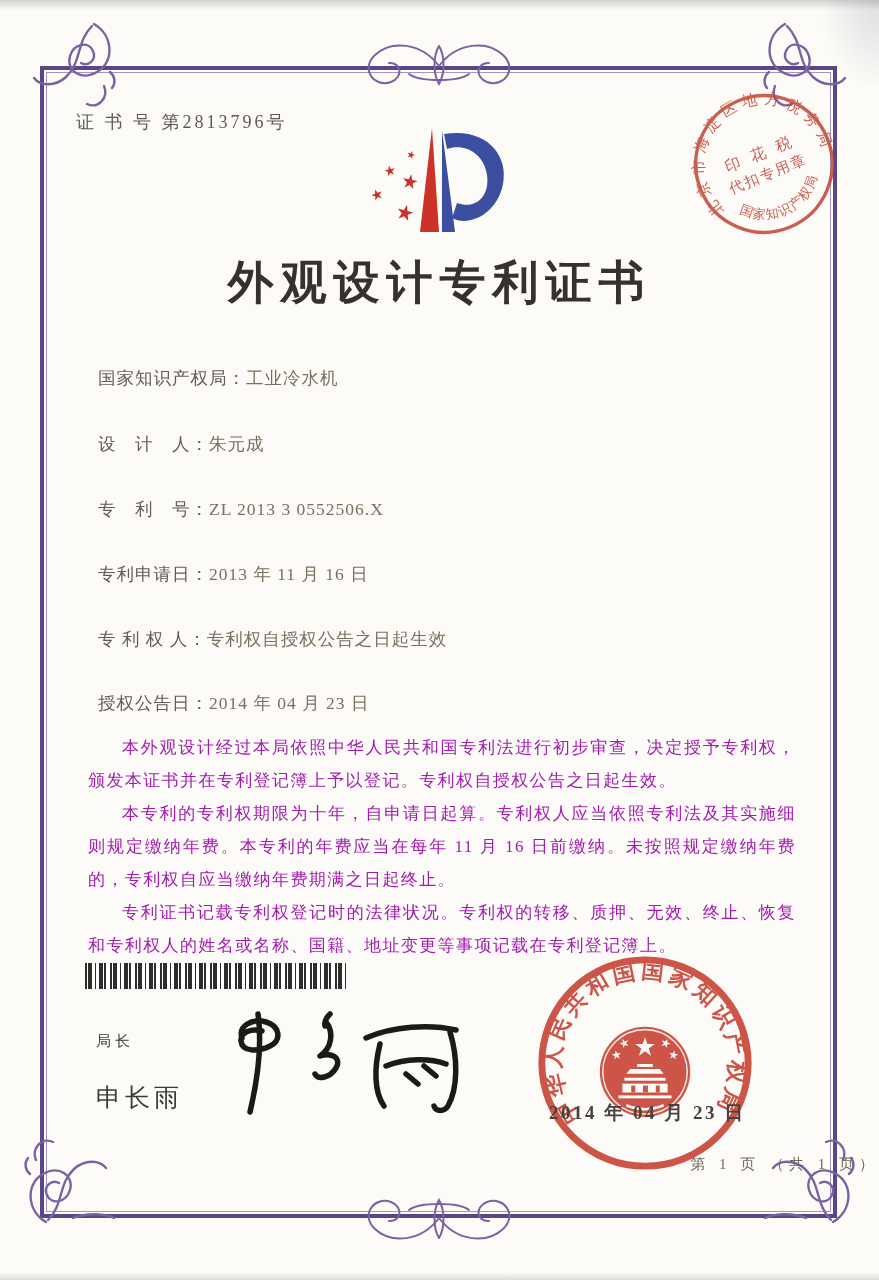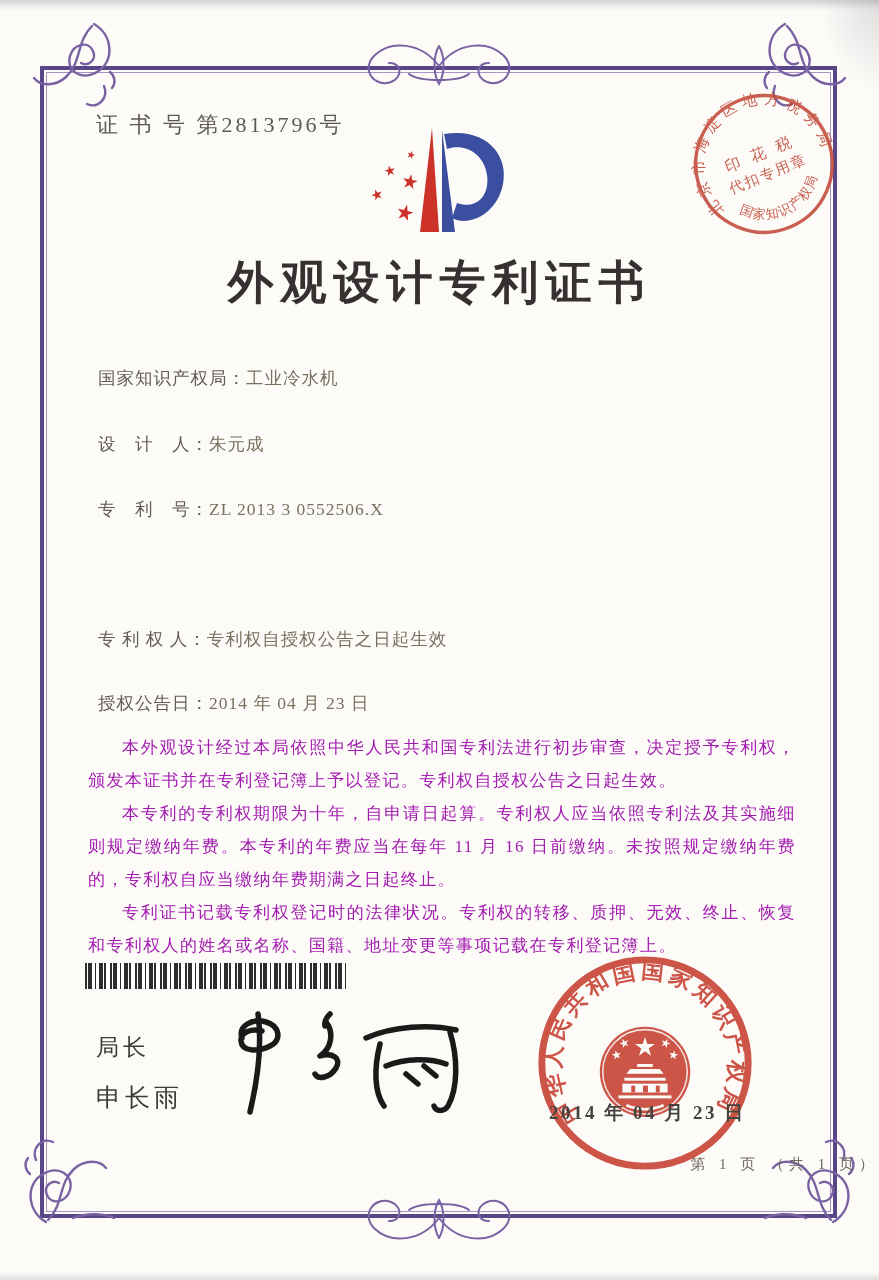--- a/index.html
+++ b/index.html
@@ -21,21 +21,21 @@
   .corner{position:absolute;width:100px;height:100px;pointer-events:none;}
   .corner.tl{left:22px;top:16px;transform:scale(-1,-1);} 
   .corner.tr{right:22px;top:16px;transform:scale(1,-1);}
   .corner.bl{left:18px;top:1130px;}
   .corner.br{right:18px;top:1130px;transform:scale(-1,1);}
   .medallion{position:absolute;left:329px;width:220px;height:72px;pointer-events:none;}
   .medallion.top{top:30px;}
   .medallion.bottom{top:1182px;transform:scale(1,-1);}
 
   
-  .cert-no{position:absolute;left:96px;top:110px;font-size:22px;letter-spacing:3px;
+  .cert-no{position:absolute;left:76px;top:110px;font-size:18px;letter-spacing:3px;
            color:#5d5a54;text-align:right;}
   .logo{position:absolute;left:362px;top:122px;}
   .tax-stamp{position:absolute;left:686px;top:86px;transform:rotate(-22deg);opacity:.88;}
   .title{position:absolute;left:0;top:252px;width:879px;margin:0;text-align:center;
          font-size:46px;font-weight:bold;letter-spacing:7px;color:#343130;}
 
   
   .field{position:absolute;left:98px;font-size:17.5px;letter-spacing:1px;color:#6b675d;}
   .field .flabel{color:#615d53;}
   .field .fvalue{color:#76725f;}
@@ -45,21 +45,21 @@
   .body-text{position:absolute;left:88px;top:731px;width:708px;font-size:17px;
              line-height:33px;letter-spacing:1.4px;color:#a21caf;text-align:justify;}
   .body-text p{margin:0;text-indent:2em;}
 
   
   .barcode{position:absolute;left:85px;top:963px;width:262px;height:26px;opacity:.92;
      background:repeating-linear-gradient(90deg,
        #1b1b1b 0 2px,#fff 2px 3px,#1b1b1b 3px 7px,#fff 7px 10px,
        #1b1b1b 10px 11px,#fff 11px 14px,#1b1b1b 14px 18px,#fff 18px 19px,
        #1b1b1b 19px 21px,#fff 21px 25px);}
-  .sig-title{position:absolute;left:96px;top:1032px;font-size:23px;letter-spacing:4px;color:#3c3b38;}
+  .sig-title{position:absolute;left:96px;top:1032px;font-size:15px;letter-spacing:4px;color:#3c3b38;}
   .sig-name{position:absolute;left:96px;top:1081px;font-size:25px;letter-spacing:4px;color:#3c3b38;}
   .sig-hand{position:absolute;left:208px;top:1008px;}
   .seal{position:absolute;left:532px;top:950px;}
   .seal-date{position:absolute;left:549px;top:1100px;font-size:19px;letter-spacing:2.5px;
              color:#45433e;font-weight:bold;}
   .footer{position:absolute;left:0;top:1155px;width:879px;text-align:right;
           font-size:15px;letter-spacing:5px;color:#6e6a60;}
 
   svg text{font-family:"Liberation Serif","DejaVu Serif",serif;}
 </style>
@@ -160,20 +160,23 @@
   <h1 class="title">外观设计专利证书</h1>
 
   <div class="field f1">
     <span class="flabel">国家知识产权局：</span><span class="fvalue">工业冷水机</span>
   </div>
   <div class="field f2">
     <span class="flabel">设　计　人：</span><span class="fvalue">朱元成</span>
   </div>
   <div class="field f3">
     <span class="flabel">专　利　号：</span><span class="fvalue">ZL 2013 3 0552506.X</span>
+  </div>
+  <div class="field f4">
+    <span class="flabel">专利申请日：</span><span class="fvalue">2013 年 11 月 16 日</span>
   </div>
   <div class="field f5">
     <span class="flabel">专 利 权 人：</span><span class="fvalue">专利权自授权公告之日起生效</span>
   </div>
   <div class="field f6">
     <span class="flabel">授权公告日：</span><span class="fvalue">2014 年 04 月 23 日</span>
   </div>
 
   <div class="body-text">
     <p>本外观设计经过本局依照中华人民共和国专利法进行初步审查，决定授予专利权，颁发本证书并在专利登记簿上予以登记。专利权自授权公告之日起生效。</p>

